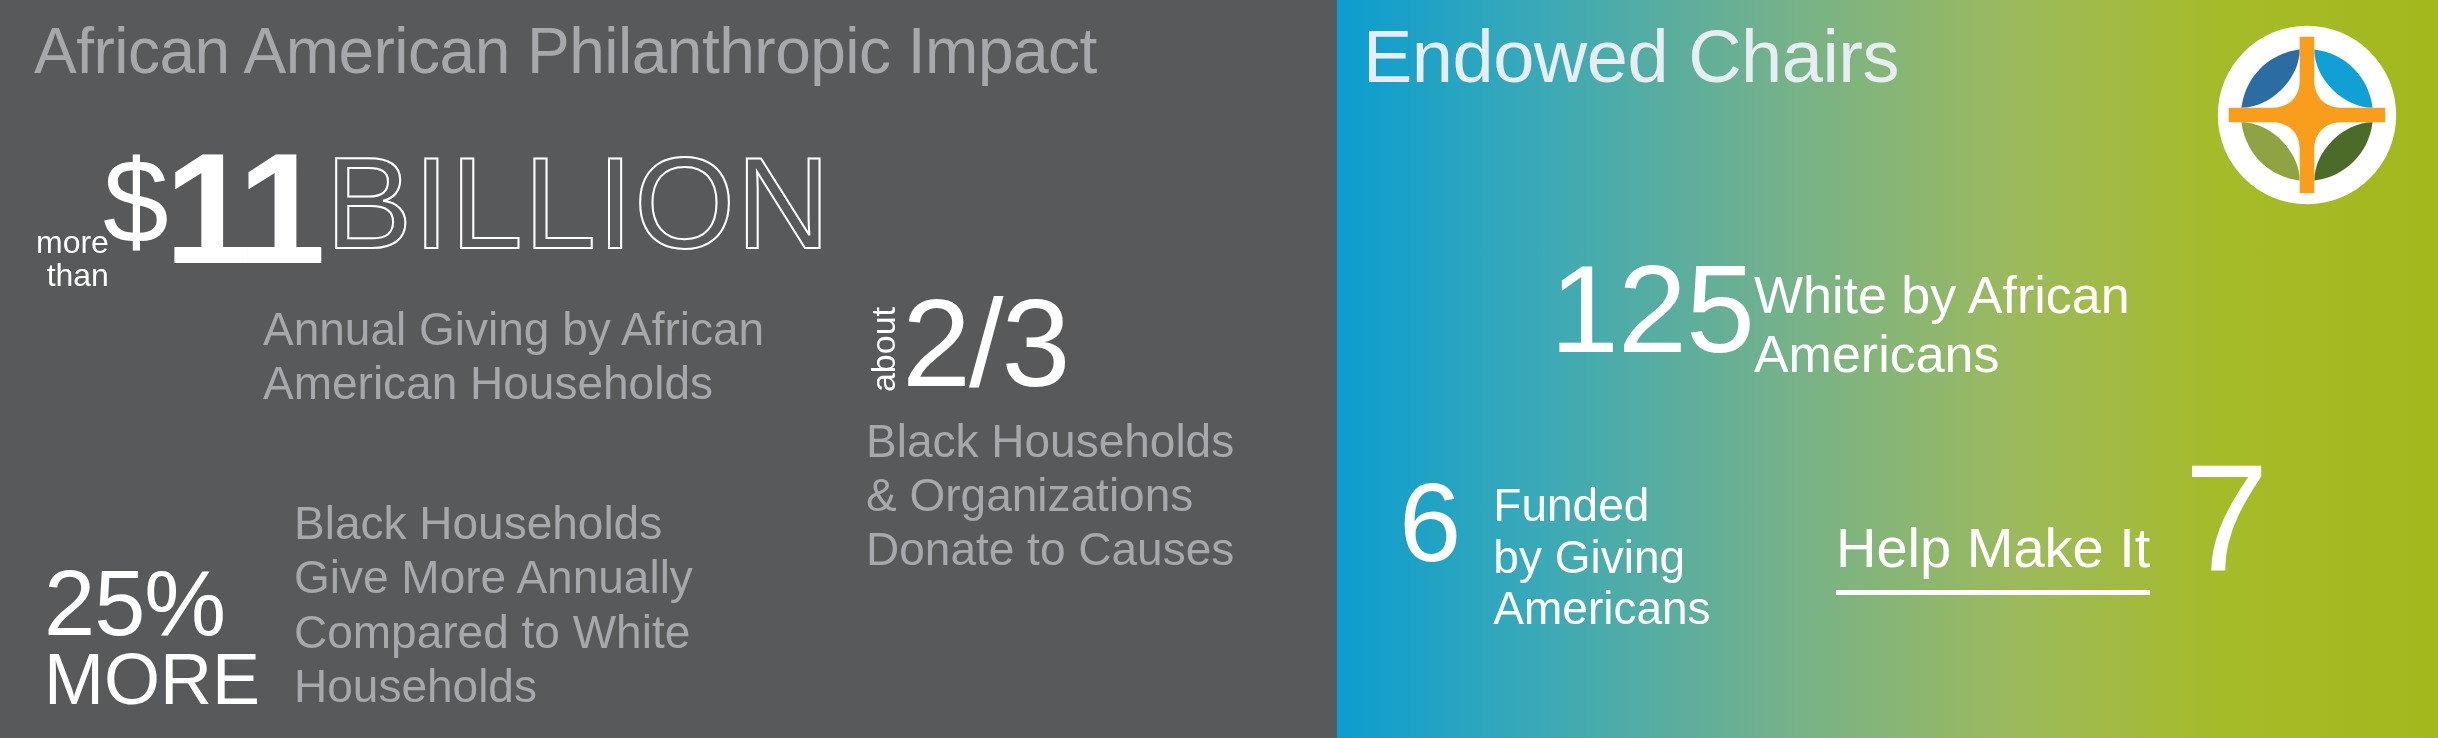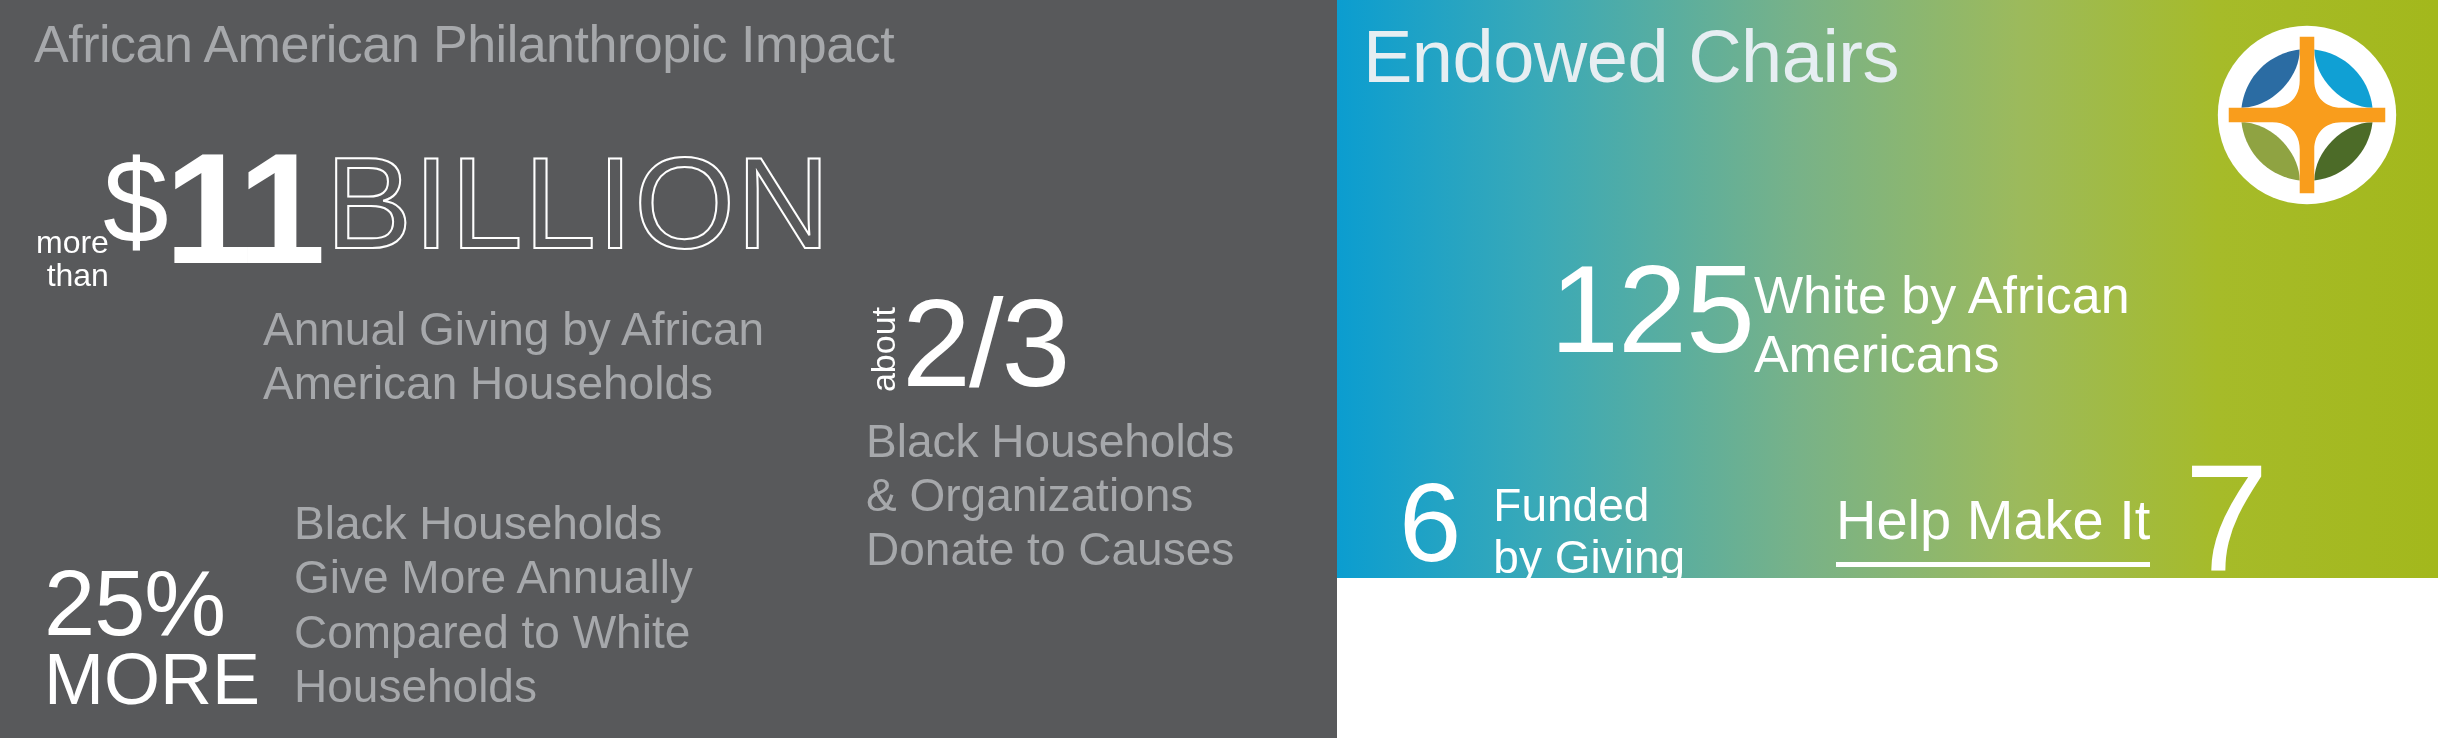--- a/index.html
+++ b/index.html
@@ -16,21 +16,21 @@
   .panel-left{
     position:relative;
     width:1337px;height:738px;
     background:#58595b;
     flex:0 0 1337px;
     overflow:hidden;
   }
   .panel-title-left{
     position:absolute;
     left:34px;top:14px;
-    font-size:52px;
+    font-size:64px;
     font-weight:300;
     letter-spacing:-0.5px;
     color:#a6a8ab;
     white-space:nowrap;
   }
 
   
   .stat-billion{
     position:absolute;
     left:36px;top:152px;
@@ -136,21 +136,21 @@
     margin-top:14px;
     font-size:46px;
     font-weight:300;
     line-height:1.18;
     color:#a6a8ab;
   }
 
   
   .panel-right{
     position:relative;
-    width:1101px;height:578px;
+    width:1101px;height:738px;
     flex:0 0 1101px;
     background:linear-gradient(90deg,#0b9dd0 0%,#39a9b8 18%,#78b288 42%,#9cba5c 62%,#a6bb29 80%,#a3b81c 100%);
     overflow:hidden;
   }
   .panel-title-right{
     position:absolute;
     left:26px;top:14px;
     font-size:74px;
     font-weight:300;
     letter-spacing:-0.5px;
@@ -204,20 +204,21 @@
     display:flex;align-items:flex-start;
   }
   .cta-text{
     color:#ffffff;
     font-size:56px;
     font-weight:300;
     line-height:1;
     padding-bottom:14px;
     border-bottom:5px solid #ffffff;
     margin-right:34px;
+    margin-top:28px;
     white-space:nowrap;
   }
   .num-7{
     color:#ffffff;
     font-size:152px;
     font-weight:300;
     line-height:0.78;
     margin-top:-34px;
   }
 

